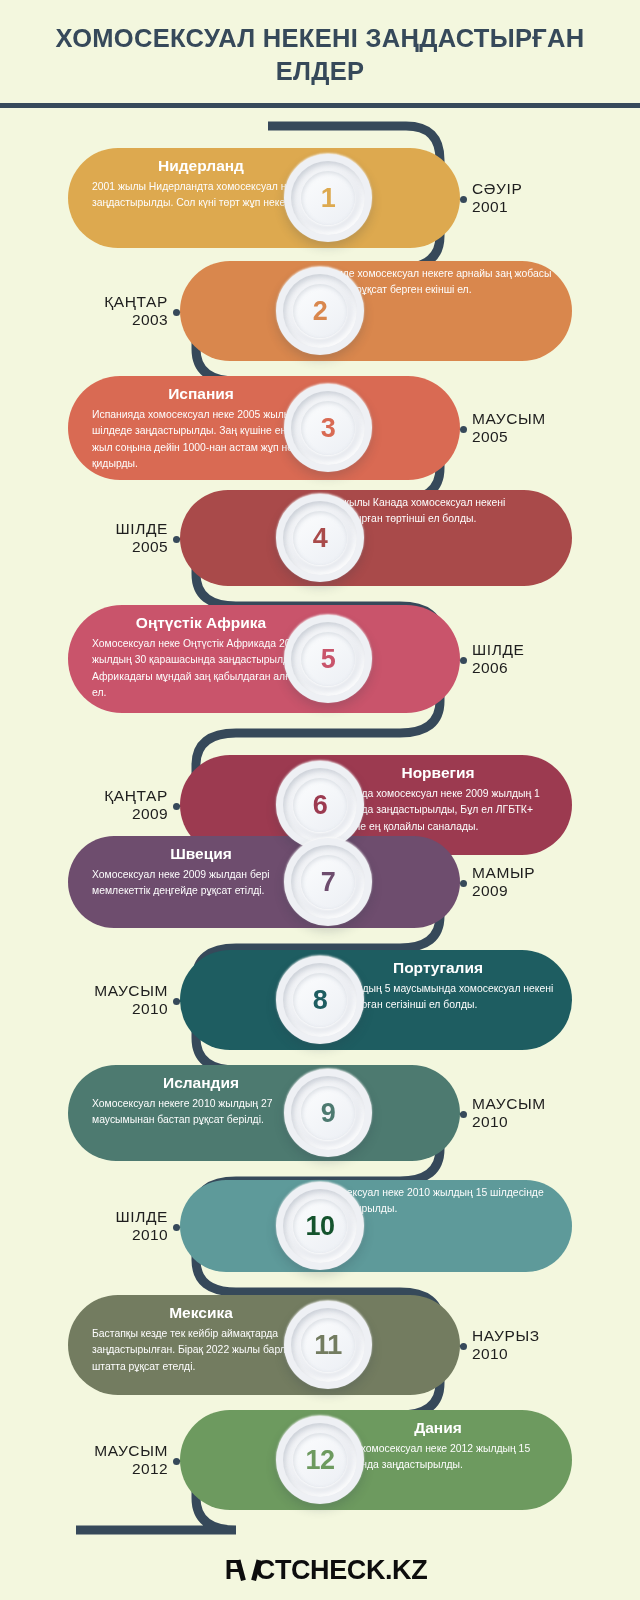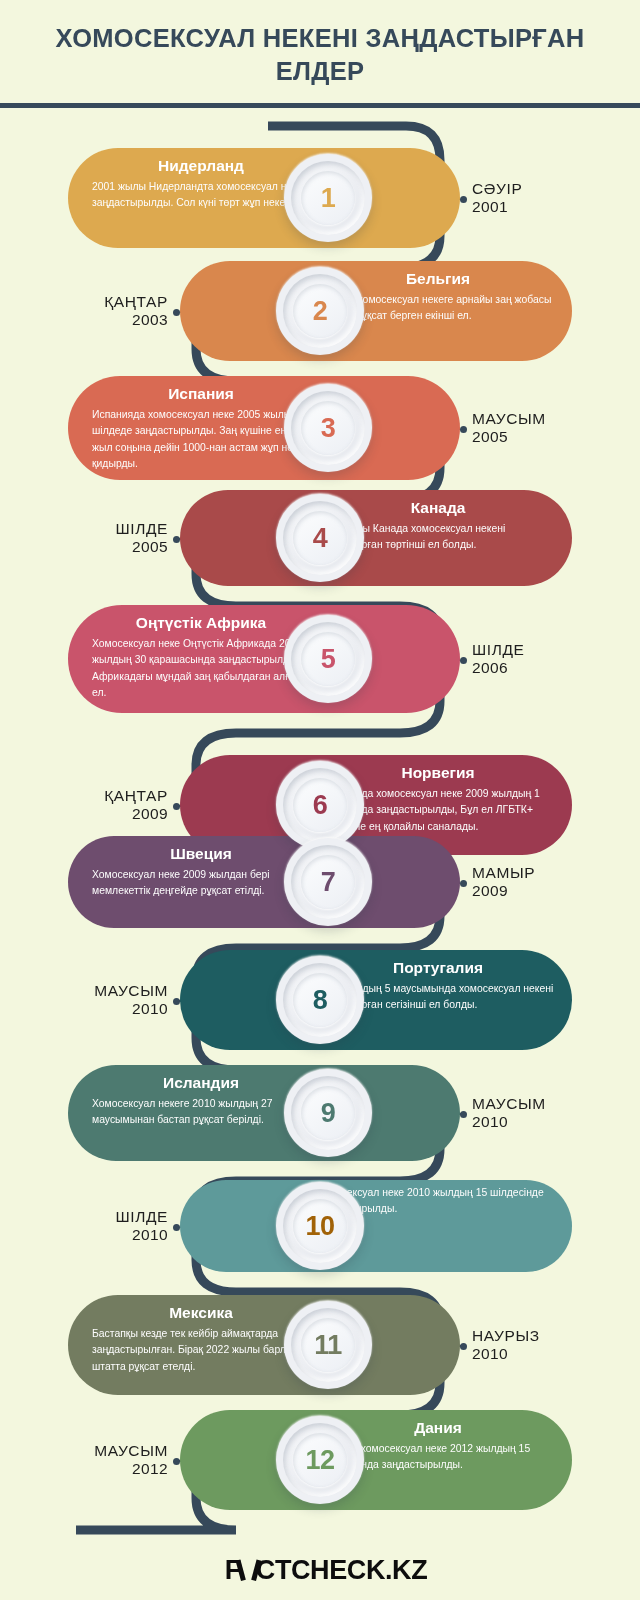--- a/index.html
+++ b/index.html
@@ -153,21 +153,20 @@
           <span class="dot"></span>
         </div>
         <div class="date">
           <div class="date-month">СӘУІР</div>
           <div class="date-year">2001</div>
         </div>
       </div>
       <div class="row right-card" style="top: 143px; height: 100px;">
         <div class="card right" style="background: rgb(217, 135, 77);">
           <div class="card-inner">
-            <div class="card-title">Бельгия</div>
             <div class="card-body">Әлемде хомосексуал некеге арнайы заң жобасы арқылы рұқсат берген екінші ел.</div>
           </div>
         </div>
         <div class="badge">
           <span class="badge-num" style="color: rgb(217, 135, 77);">2</span>
         </div>
         <div class="conn" style="width: 70px; right: 394px;">
           <span class="dot"></span>
         </div>
         <div class="date">
@@ -189,21 +188,20 @@
           <span class="dot"></span>
         </div>
         <div class="date">
           <div class="date-month">МАУСЫМ</div>
           <div class="date-year">2005</div>
         </div>
       </div>
       <div class="row right-card" style="top: 372px; height: 96px;">
         <div class="card right" style="background: rgb(169, 74, 74);">
           <div class="card-inner">
-            <div class="card-title">Канада</div>
             <div class="card-body">2005 жылы Канада хомосексуал некені заңдастырған төртінші ел болды.</div>
           </div>
         </div>
         <div class="badge">
           <span class="badge-num" style="color: rgb(169, 74, 74);">4</span>
         </div>
         <div class="conn" style="width: 88px; right: 376px;">
           <span class="dot"></span>
         </div>
         <div class="date">
@@ -301,21 +299,21 @@
           <div class="date-year">2010</div>
         </div>
       </div>
       <div class="row right-card" style="top: 1062px; height: 92px;">
         <div class="card right" style="background: rgb(94, 154, 154);">
           <div class="card-inner">
             <div class="card-body">Хомосексуал неке 2010 жылдың 15 шілдесінде заңдастырылды.</div>
           </div>
         </div>
         <div class="badge">
-          <span class="badge-num" style="color: #a16207;">10</span>
+          <span class="badge-num" style="color: #14532d;">10</span>
         </div>
         <div class="conn" style="width: 78px; right: 386px;">
           <span class="dot"></span>
         </div>
         <div class="date">
           <div class="date-month">ШІЛДЕ</div>
           <div class="date-year">2010</div>
         </div>
       </div>
       <div class="row left-card" style="top: 1177px; height: 100px;">

